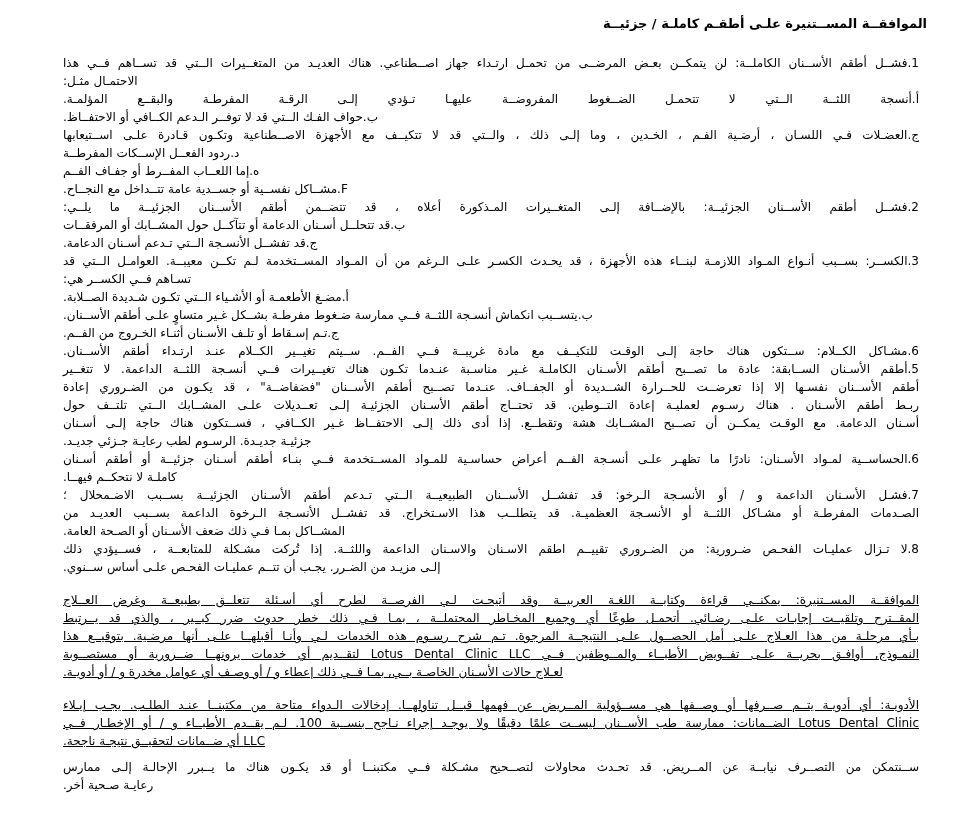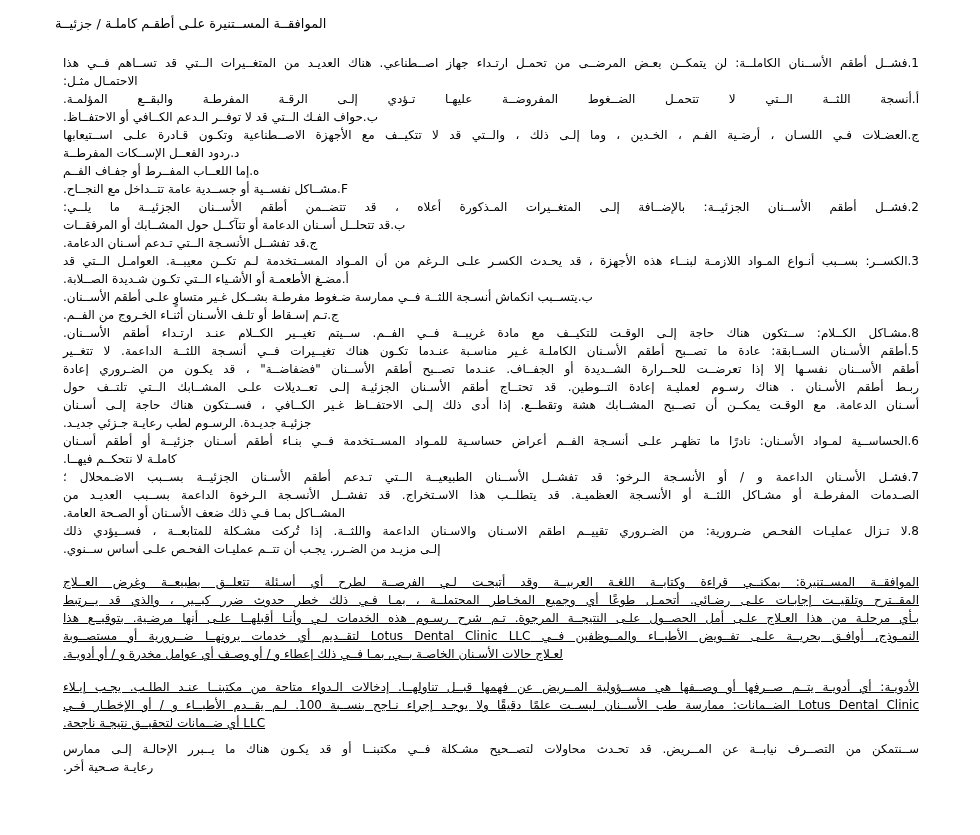--- a/index.html
+++ b/index.html
@@ -8,22 +8,22 @@
     background: #ffffff;
     overflow: hidden;
   }
   body { font-family: "DejaVu Sans", sans-serif; color: #000; }
   .doc {
     width: 872px;
     margin: 0 48px 0 55px;
   }
   .title {
     direction: rtl;
-    text-align: left;
-    font-weight: normal;
+    text-align: right;
+    font-weight: bold;
     font-size: 13px;
     padding: 16px 0 15px 0;
     letter-spacing: 0.2px;
   }
   .section { margin: 8px; }
   .section + .section.gap { margin-top: 15px; text-decoration: underline; }
   .line {
     direction: rtl;
     font-size: 12px;
     line-height: 18px;
@@ -48,24 +48,25 @@
       <div class="line">أ.أنسجة اللثــة الــتي لا تتحمـل الضــغوط المفروضــة عليهـا تـؤدي إلـى الرقـة المفرطـة والبقــع المؤلمـة.</div>
       <div class="line short">ب.حواف الفـك الــتي قد لا توفــر الـدعم الكــافي أو الاحتفــاظ.</div>
       <div class="line">ج.العضـلات فـي اللسـان ، أرضـية الفـم ، الخـدين ، وما إلـى ذلك ، والــتي قد لا تتكيــف مع الأجهزة الاصــطناعية وتكـون قـادرة علـى اســتيعابها</div>
       <div class="line short">د.ردود الفعــل الإســكات المفرطــة</div>
       <div class="line short">ه.إما اللعــاب المفــرط أو جفـاف الفــم</div>
       <div class="line short">F.مشــاكل نفســية أو جســدية عامة تتــداخل مع النجــاح.</div>
       <div class="line">2.فشــل أطقم الأســنان الجزئيــة: بالإضــافة إلـى المتغــيرات المـذكورة أعلاه ، قد تتضــمن أطقم الأســنان الجزئيــة ما يلــي:</div>
       <div class="line short">ب.قد تتحلــل أسـنان الدعامة أو تتآكــل حول المشــابك أو المرفقــات</div>
       <div class="line short">ج.قد تفشــل الأنسـجة الــتي تـدعم أسـنان الدعامة.</div>
       <div class="line">3.الكســر: بســبب أنـواع المـواد اللازمـة لبنــاء هذه الأجهزة ، قد يحـدث الكسـر علـى الـرغم من أن المـواد المســتخدمة لـم تكــن معيبــة. العوامـل الــتي قد</div>
+      <div class="line short">تسـاهم فــي الكســر هي:</div>
       <div class="line short">أ.مضـغ الأطعمـة أو الأشـياء الــتي تكـون شـديدة الصــلابة.</div>
       <div class="line short">ب.يتســبب انكماش أنسـجة اللثــة فــي ممارسة ضـغوط مفرطـة بشــكل غـير متساوٍ علـى أطقم الأســنان.</div>
       <div class="line short">ج.تـم إسـقاط أو تلـف الأسـنان أثنـاء الخـروج من الفــم.</div>
-      <div class="line">8.مشـاكل الكــلام: ســتكون هناك حاجة إلـى الوقـت للتكيــف مع مادة غريبــة فــي الفــم. ســيتم تغيــير الكــلام عنـد ارتـداء أطقم الأســنان.</div>
+      <div class="line">6.مشـاكل الكــلام: ســتكون هناك حاجة إلـى الوقـت للتكيــف مع مادة غريبــة فــي الفــم. ســيتم تغيــير الكــلام عنـد ارتـداء أطقم الأســنان.</div>
       <div class="line">5.أطقم الأسـنان الســابقة: عادة ما تصــبح أطقم الأسـنان الكاملـة غـير مناسـبة عنـدما تكـون هناك تغيــيرات فــي أنسـجة اللثــة الداعمة. لا تتغــير</div>
       <div class="line">أطقم الأســنان نفسـها إلا إذا تعرضــت للحــرارة الشــديدة أو الجفــاف. عنـدما تصــبح أطقم الأســنان "فضفاضــة" ، قد يكـون من الضـروري إعادة</div>
       <div class="line">ربـط أطقم الأسـنان . هناك رسـوم لعمليـة إعادة التــوطين. قد تحتــاج أطقم الأسـنان الجزئيـة إلـى تعــديلات علـى المشــابك الــتي تلتــف حول</div>
       <div class="line">أسـنان الدعامة. مع الوقـت يمكــن أن تصــبح المشــابك هشة وتقطــع. إذا أدى ذلك إلـى الاحتفــاظ غـير الكــافي ، فســتكون هناك حاجة إلـى أسـنان</div>
       <div class="line short">جزئيـة جديـدة. الرسـوم لطب رعايـة جـزئي جديـد.</div>
       <div class="line">6.الحساســية لمـواد الأسـنان: نادرًا ما تظهـر علـى أنسـجة الفــم أعراض حساسـية للمـواد المســتخدمة فــي بنـاء أطقم أسـنان جزئيــة أو أطقم أسـنان</div>
       <div class="line short">كاملـة لا نتحكــم فيهــا.</div>
       <div class="line">7.فشـل الأسـنان الداعمة و / أو الأنسـجة الـرخو: قد تفشــل الأســنان الطبيعيــة الــتي تـدعم أطقم الأسـنان الجزئيــة بســبب الاضـمحلال ؛</div>
       <div class="line">الصـدمات المفرطـة أو مشـاكل اللثــة أو الأنسـجة العظميـة. قد يتطلــب هذا الاسـتخراج. قد تفشــل الأنسـجة الـرخوة الداعمة بســبب العديـد من</div>
       <div class="line short">المشــاكل بمـا فـي ذلك ضعف الأسـنان أو الصـحة العامة.</div>

